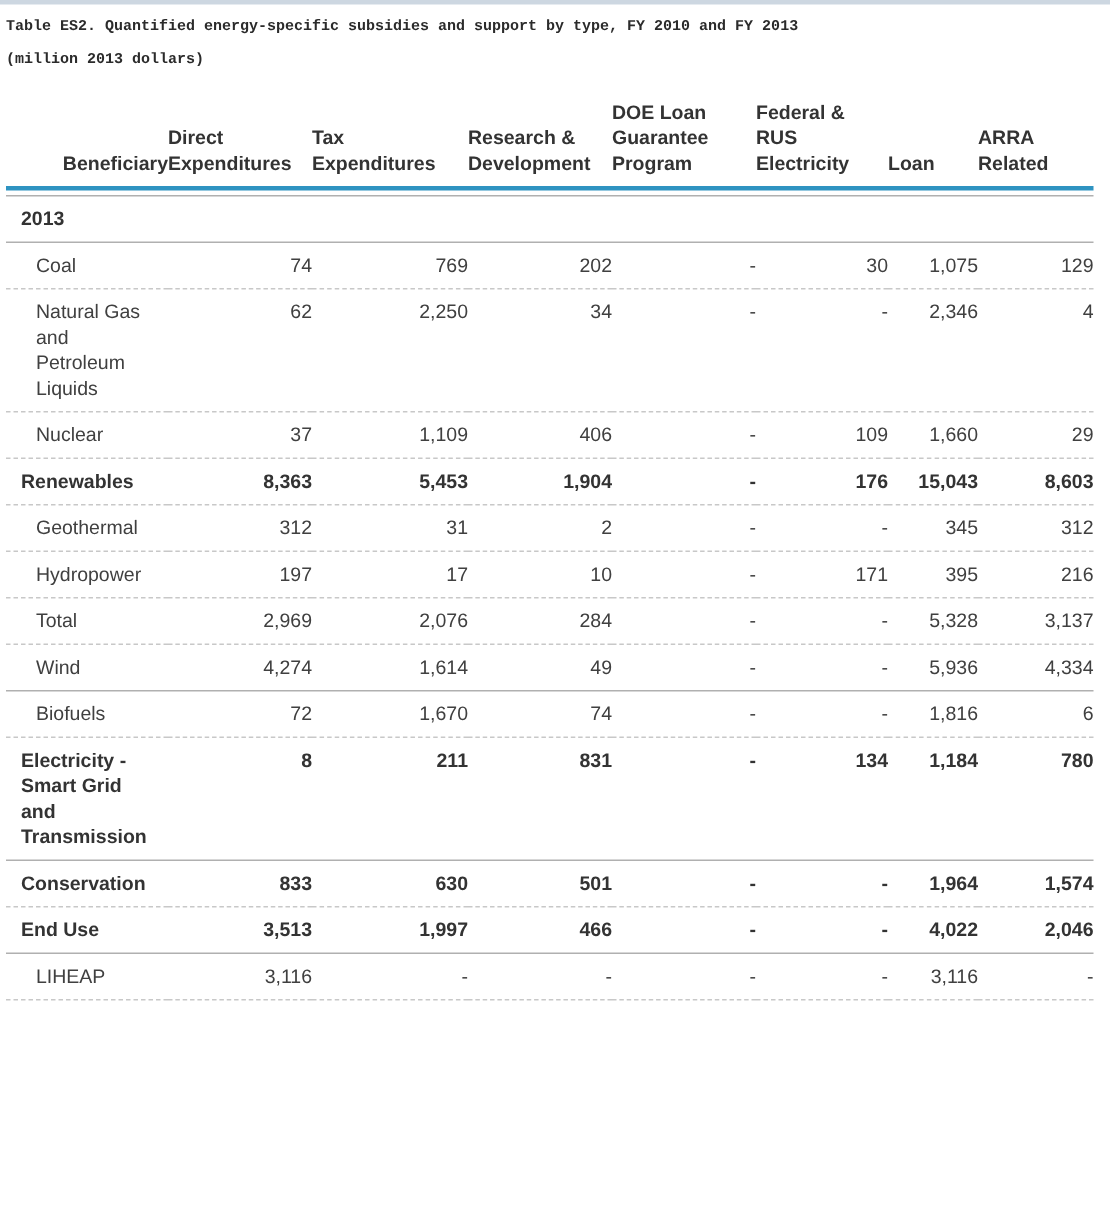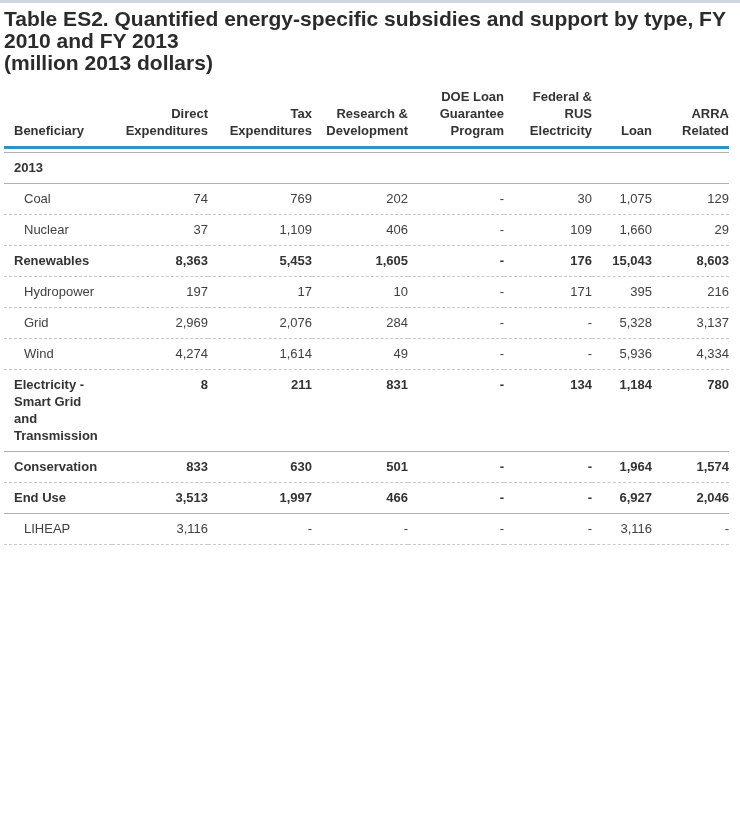--- a/index.html
+++ b/index.html
@@ -14,34 +14,34 @@
   *{box-sizing:border-box;}
   html,body{margin:0;padding:0;background:#fff;}
   body{
     width:740px;height:820px;overflow:hidden;
     font-family:"Liberation Sans",sans-serif;
     -webkit-font-smoothing:antialiased;
   }
   .top-band{height:3px;width:100%;background:var(--top-band);}
   .page{padding:0 11px 0 4px;}
   h1.table-title{
-    font-size:21px;line-height:22px;font-weight:bold;
+    font-size:10px;line-height:22px;font-weight:bold;
     color:var(--title-text);margin:5px 0 14px 0;
-    white-space:pre-line;letter-spacing:0;
+    white-space:pre-line;letter-spacing:0;font-family:Liberation Mono, monospace;
   }
   table.data-table{
     border-collapse:collapse;table-layout:fixed;width:725px;
     font-size:13px;color:var(--text);
   }
   th{
-    font-weight:bold;vertical-align:bottom;text-align:right;
+    font-weight:bold;vertical-align:bottom;text-align:left;
     padding:0 0 7px 0;line-height:17px;white-space:pre-line;
     color:var(--bold-text);border-bottom:3px solid var(--header-rule);
   }
-  th.label-col{text-align:left;padding-left:10px;}
+  th.label-col{text-align:right;padding-left:10px;}
   td{
     vertical-align:top;text-align:right;
     padding:6px 0 7px 0;line-height:17px;
   }
   td.label{text-align:left;padding-left:10px;white-space:pre-line;}
   tr.indent td.label{padding-left:20px;}
   tr.bold{font-weight:bold;color:var(--bold-text);}
   tr.bt-solid td{border-top:1px solid var(--solid-line);}
   tr.bt-dashed td{border-top:1px dashed var(--dashed-line);}
   tbody tr:last-child td{border-bottom:1px dashed var(--dashed-line);}
@@ -107,68 +107,101 @@
           <td class="label">Coal</td>
           <td class="num">74</td>
           <td class="num">769</td>
           <td class="num">202</td>
           <td class="num">-</td>
           <td class="num">30</td>
           <td class="num">1,075</td>
           <td class="num">129</td>
         </tr>
         <tr class="indent bt-dashed">
+          <td class="label">Natural Gas
+and
+Petroleum
+Liquids</td>
+          <td class="num">62</td>
+          <td class="num">2,250</td>
+          <td class="num">34</td>
+          <td class="num">-</td>
+          <td class="num">-</td>
+          <td class="num">2,346</td>
+          <td class="num">4</td>
+        </tr>
+        <tr class="indent bt-dashed">
           <td class="label">Nuclear</td>
           <td class="num">37</td>
           <td class="num">1,109</td>
           <td class="num">406</td>
           <td class="num">-</td>
           <td class="num">109</td>
           <td class="num">1,660</td>
           <td class="num">29</td>
         </tr>
         <tr class="bold bt-dashed">
           <td class="label">Renewables</td>
           <td class="num">8,363</td>
           <td class="num">5,453</td>
-          <td class="num">1,605</td>
+          <td class="num">1,904</td>
           <td class="num">-</td>
           <td class="num">176</td>
           <td class="num">15,043</td>
           <td class="num">8,603</td>
+        </tr>
+        <tr class="indent bt-dashed">
+          <td class="label">Geothermal</td>
+          <td class="num">312</td>
+          <td class="num">31</td>
+          <td class="num">2</td>
+          <td class="num">-</td>
+          <td class="num">-</td>
+          <td class="num">345</td>
+          <td class="num">312</td>
         </tr>
         <tr class="indent bt-dashed">
           <td class="label">Hydropower</td>
           <td class="num">197</td>
           <td class="num">17</td>
           <td class="num">10</td>
           <td class="num">-</td>
           <td class="num">171</td>
           <td class="num">395</td>
           <td class="num">216</td>
         </tr>
         <tr class="indent bt-dashed">
-          <td class="label">Grid</td>
+          <td class="label">Total</td>
           <td class="num">2,969</td>
           <td class="num">2,076</td>
           <td class="num">284</td>
           <td class="num">-</td>
           <td class="num">-</td>
           <td class="num">5,328</td>
           <td class="num">3,137</td>
         </tr>
         <tr class="indent bt-dashed">
           <td class="label">Wind</td>
           <td class="num">4,274</td>
           <td class="num">1,614</td>
           <td class="num">49</td>
           <td class="num">-</td>
           <td class="num">-</td>
           <td class="num">5,936</td>
           <td class="num">4,334</td>
+        </tr>
+        <tr class="indent bt-solid">
+          <td class="label">Biofuels</td>
+          <td class="num">72</td>
+          <td class="num">1,670</td>
+          <td class="num">74</td>
+          <td class="num">-</td>
+          <td class="num">-</td>
+          <td class="num">1,816</td>
+          <td class="num">6</td>
         </tr>
         <tr class="bold bt-dashed">
           <td class="label">Electricity -
 Smart Grid
 and
 Transmission</td>
           <td class="num">8</td>
           <td class="num">211</td>
           <td class="num">831</td>
           <td class="num">-</td>
@@ -186,21 +219,21 @@
           <td class="num">1,964</td>
           <td class="num">1,574</td>
         </tr>
         <tr class="bold bt-dashed">
           <td class="label">End Use</td>
           <td class="num">3,513</td>
           <td class="num">1,997</td>
           <td class="num">466</td>
           <td class="num">-</td>
           <td class="num">-</td>
-          <td class="num">6,927</td>
+          <td class="num">4,022</td>
           <td class="num">2,046</td>
         </tr>
         <tr class="indent bt-solid">
           <td class="label">LIHEAP</td>
           <td class="num">3,116</td>
           <td class="num">-</td>
           <td class="num">-</td>
           <td class="num">-</td>
           <td class="num">-</td>
           <td class="num">3,116</td>

